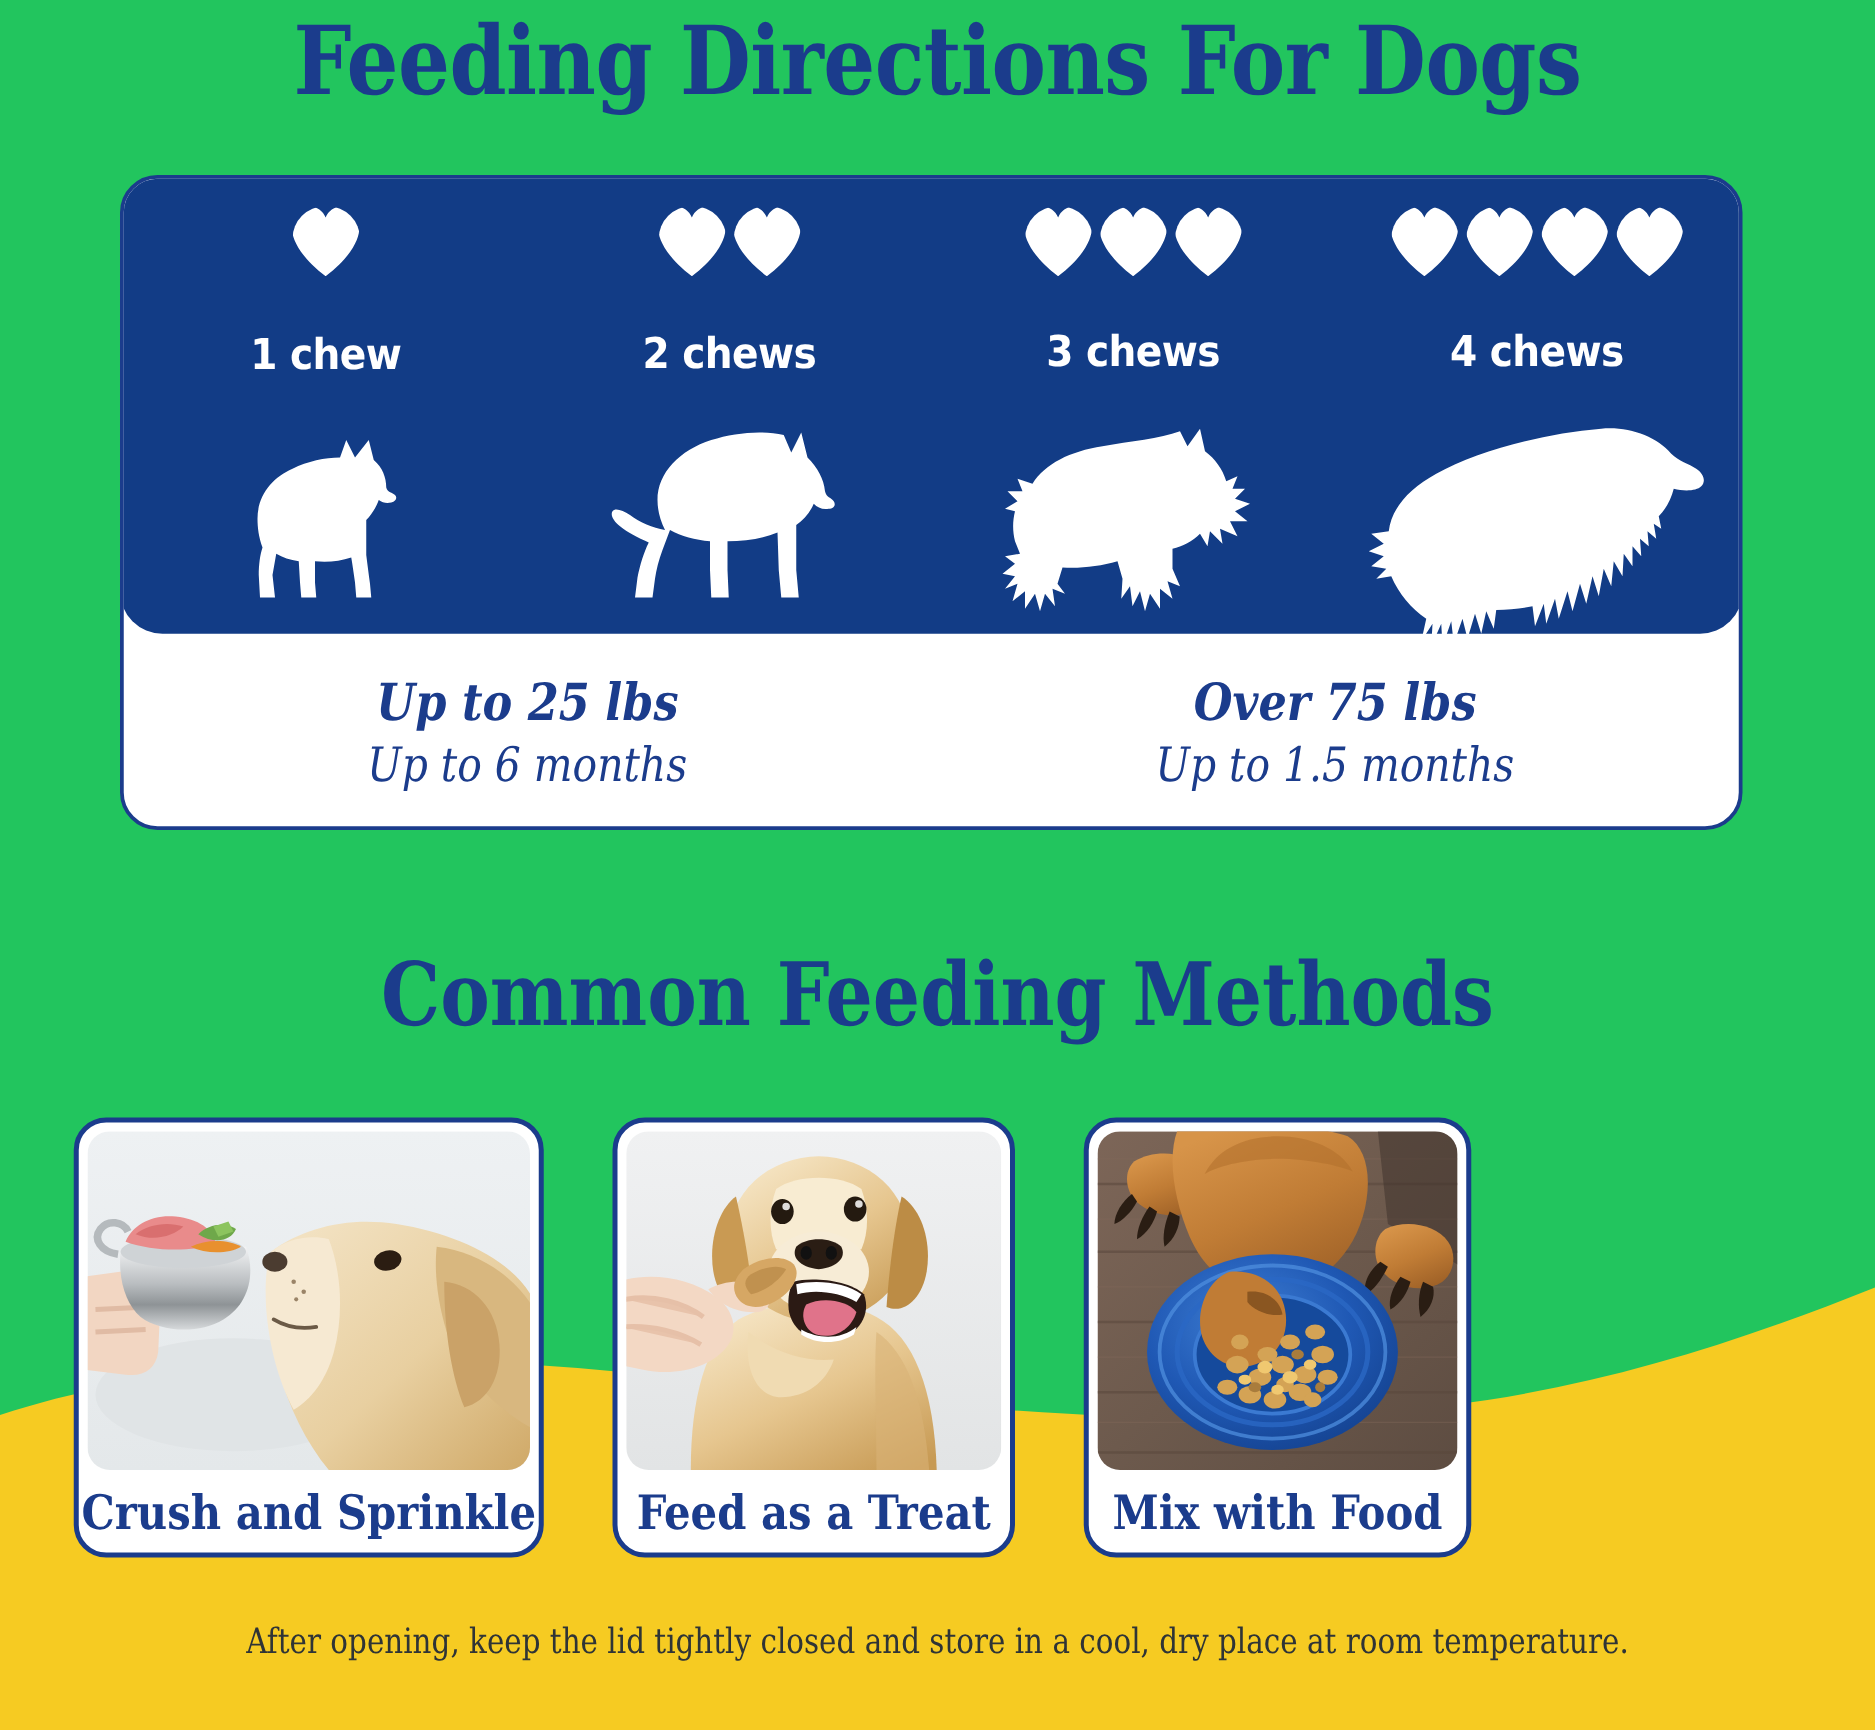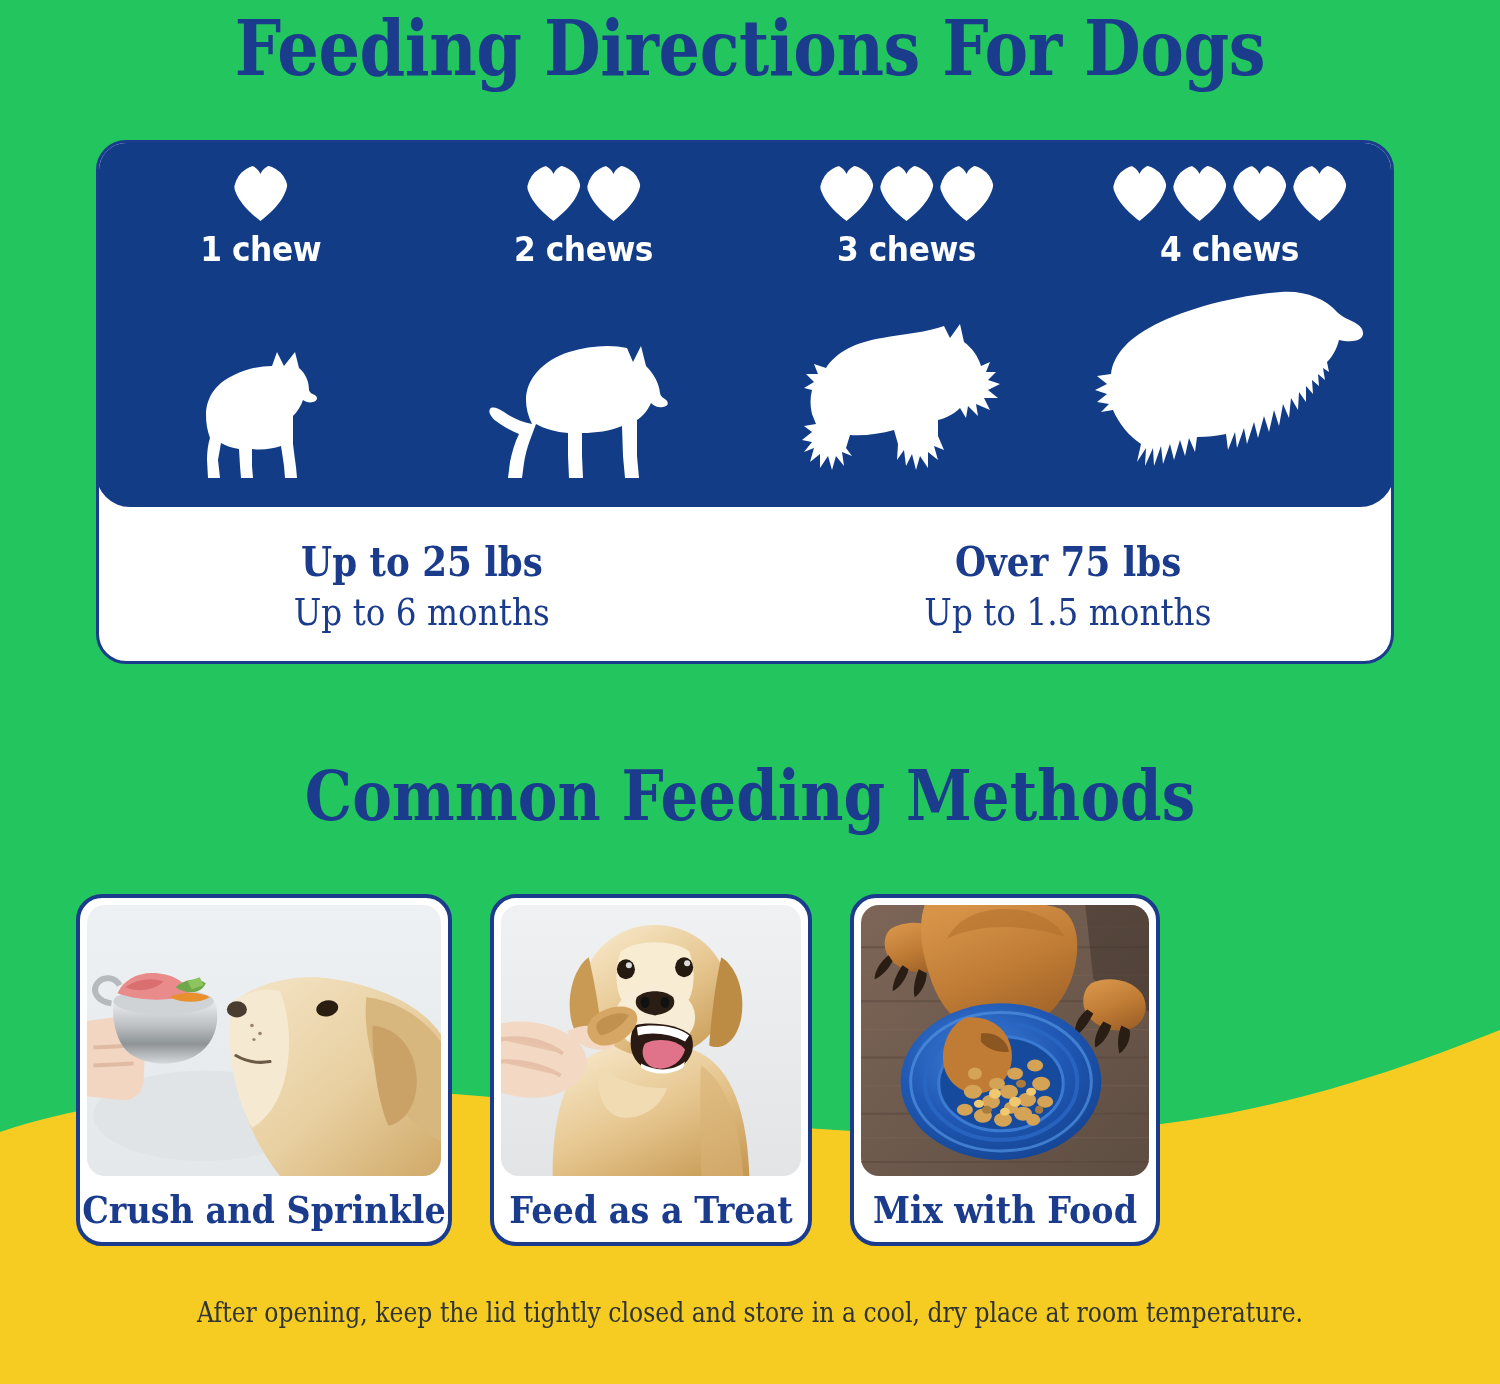--- a/index.html
+++ b/index.html
@@ -44,21 +44,21 @@
     position:absolute;left:-3px;top:-3px;
     width:1298px;height:367px;
     background:#123c86;
     border-radius:30px 30px 34px 34px;
     box-sizing:border-box;
   }
   .cols{
     position:absolute;left:0;top:0;width:1292px;height:361px;
     display:flex;
   }
-  .col{flex:1;display:flex;flex-direction:column;align-items:center;}
+  .col{flex:1;display:flex;flex-direction:column;align-items:center;gap:35px;}
 
   .chewrow{
     height:58px;display:flex;align-items:flex-start;justify-content:center;
     gap:6px;margin-top:22px;
   }
   .chew{
     width:54px;height:56px;
     background:#ffffff;
     position:relative;
   }
@@ -89,21 +89,21 @@
   .dogwrap{
     flex:1;display:flex;align-items:flex-end;justify-content:center;
     padding-bottom:6px;width:100%;
   }
   .dogwrap svg{display:block;}
 
   
   .textrow{
     position:absolute;left:0;top:367px;width:1292px;height:151px;display:flex;
   }
-  .tcol{flex:1;display:flex;flex-direction:column;align-items:center;justify-content:center;}
+  .tcol{flex:1;display:flex;flex-direction:column;align-items:center;justify-content:center;font-style:italic;}
   .weight{
     font-family:"DejaVu Serif", serif;
     font-weight:700;
     font-size:41px;
     color:#1b3c8c;
     transform:scaleX(0.87);
     white-space:nowrap;
     margin-bottom:4px;
   }
   .months{
@@ -125,21 +125,21 @@
     color:#1b3c8c;
     transform:scaleX(0.85);
     white-space:nowrap;
     z-index:3;
   }
 
   
   .methods{
     position:absolute;left:0;top:894px;width:1236px;height:352px;
     display:flex;justify-content:center;align-items:flex-start;
-    gap:38px;z-index:3;
+    gap:55px;z-index:3;
   }
   .mcard{
     border:4px solid #1b3c8c;
     border-radius:26px;
     background:#ffffff;
     box-sizing:border-box;
     display:flex;flex-direction:column;
     overflow:hidden;
     height:352px;
   }

